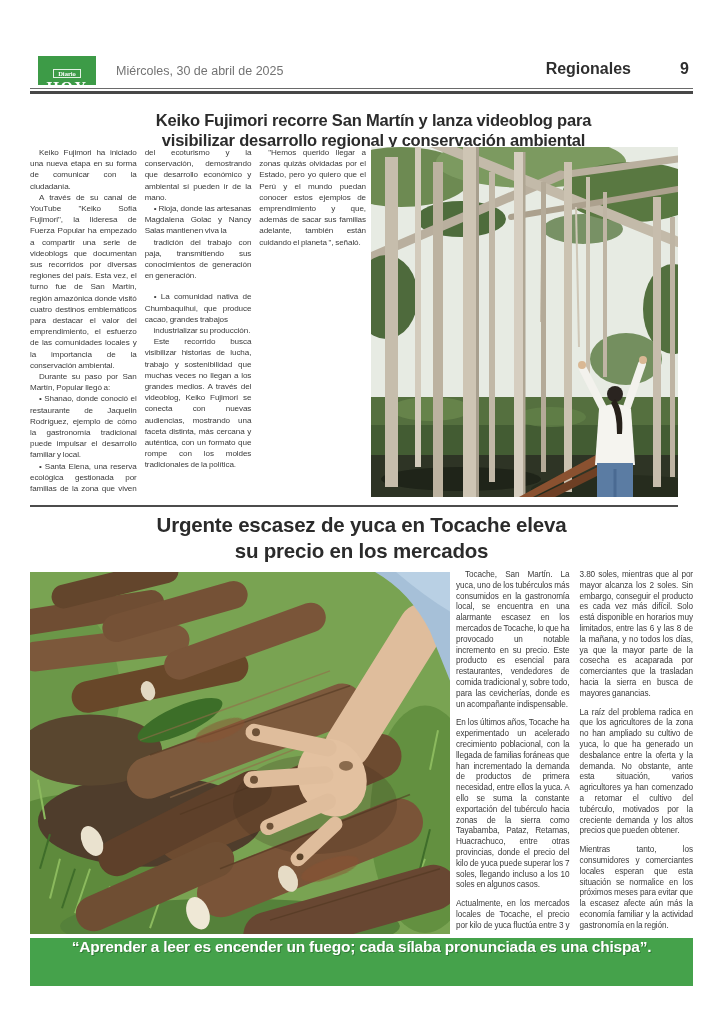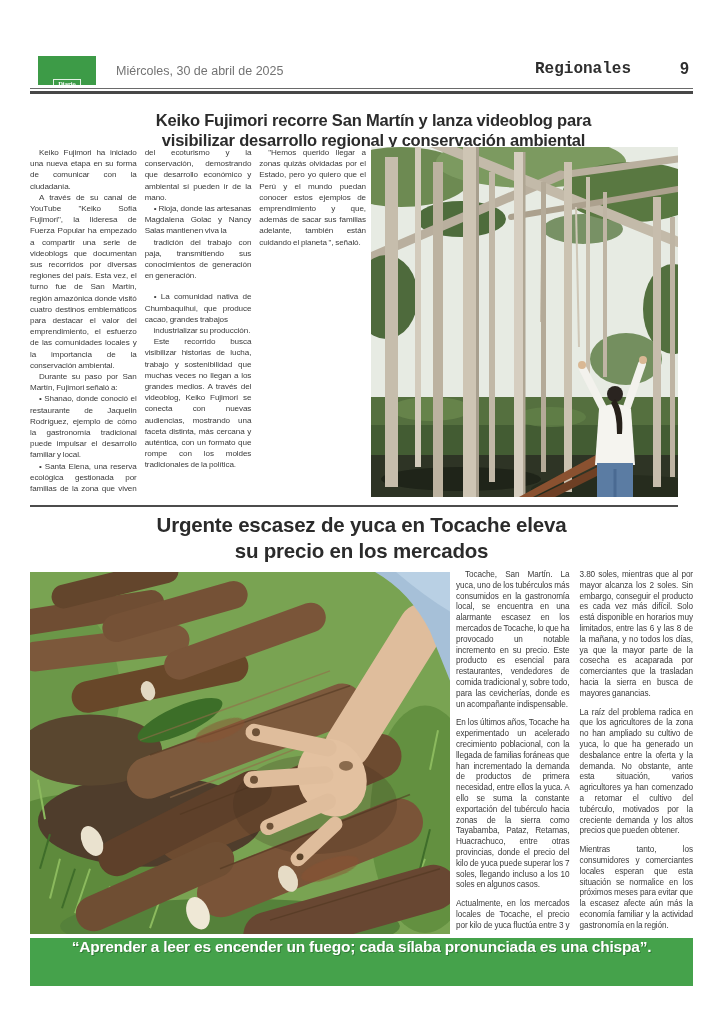--- a/index.html
+++ b/index.html
@@ -2,27 +2,27 @@
 <html lang="es"><head>
 <meta charset="utf-8">
 <style>
   html,body{margin:0;padding:0;background:#e9e9e9;}
   .page{position:relative;width:723px;height:1024px;background:#ffffff;margin:0 auto;
         font-family:"Liberation Sans",sans-serif;overflow:hidden;}
 
   
   .masthead{position:absolute;left:30px;top:55px;width:663px;height:33px;}
   .logo{position:absolute;left:8px;top:1px;width:58px;height:29px;background:#3d9b47;
-        color:#fff;text-align:center;box-sizing:border-box;padding-top:16px;}
+        color:#fff;text-align:center;box-sizing:border-box;padding-top:6px;}
   .logo-top{display:inline-block;font-size:6.5px;font-weight:bold;line-height:7px;
         border:1px solid rgba(255,255,255,.85);padding:0 4px;font-family:"Liberation Serif",serif;}
   .logo-main{display:block;font-family:"Liberation Serif",serif;font-weight:bold;
         font-size:16px;line-height:16px;letter-spacing:1.5px;}
   .edition-date{position:absolute;left:86px;top:9px;font-size:12.5px;color:#737373;}
-  .section-title{position:absolute;right:62px;top:5px;font-size:16px;font-weight:bold;color:#2e2e2e;font-family:Liberation Mono, monospace;}
+  .section-title{position:absolute;right:62px;top:5px;font-size:16px;font-weight:bold;color:#2e2e2e;}
   .page-number{position:absolute;right:4px;top:5px;font-size:16px;font-weight:bold;color:#2e2e2e;}
   .rule-double{position:absolute;left:30px;top:88px;width:663px;height:6px;box-sizing:border-box;
         border-top:1.5px solid #6a6a6a;border-bottom:3.5px solid #474747;}
 
   
   .headline1{position:absolute;left:30px;top:98px;width:663px;margin:12px;text-align:center;
         font-size:16.5px;line-height:20px;font-weight:bold;color:#2b2b2b;letter-spacing:-.2px;}
   .headline1 span{display:block;}
   .rule-thin{position:absolute;left:30px;top:505px;width:648px;height:2px;background:#4c4c4c;}
   .headline2{position:absolute;left:30px;top:512px;width:663px;margin:0;text-align:center;
@@ -72,21 +72,21 @@
   <div class="rule-double"></div>
 
   <h1 class="headline1">
     <span>Keiko Fujimori recorre San Martín y lanza videoblog para</span>
     <span>visibilizar desarrollo regional y conservación ambiental</span>
   </h1>
 
   <section class="art1-body">
     <p>Keiko Fujimori ha iniciado una nueva etapa en su forma de comunicar con la ciudadanía.</p>
     <p>A través de su canal de YouTube "Keiko Sofía Fujimori", la lideresa de Fuerza Popular ha empezado a compartir una serie de videoblogs que documentan sus recorridos por diversas regiones del país. Esta vez, el turno fue de San Martín, región amazónica donde visitó cuatro destinos emblemáticos para destacar el valor del emprendimiento, el esfuerzo de las comunidades locales y la importancia de la conservación ambiental.</p>
-    <p>Durante su paso por San Martín, Fujimori señaló a:</p>
+    <p>Durante su paso por San Martín, Popular llegó a:</p>
     <p>• Shanao, donde conoció el restaurante de Jaquelin Rodríguez, ejemplo de cómo la gastronomía tradicional puede impulsar el desarrollo familiar y local.</p>
     <p>• Santa Elena, una reserva ecológica gestionada por familias de la zona que viven del ecoturismo y la conservación, demostrando que desarrollo económico y ambiental sí pueden ir de la mano.</p>
     <p>• Rioja, donde las artesanas Magdalena Golac y Nancy Salas mantienen viva la</p>
     <p>tradición del trabajo con paja, transmitiendo sus conocimientos de generación en generación.</p>
     <p class="gap">• La comunidad nativa de Chumbaquihui, que produce cacao, grandes trabajos</p>
     <p>industrializar su producción.</p>
     <p>Este recorrido busca visibilizar historias de lucha, trabajo y sostenibilidad que muchas veces no llegan a los grandes medios. A través del videoblog, Keiko Fujimori se conecta con nuevas audiencias, mostrando una faceta distinta, más cercana y auténtica, con un formato que rompe con los moldes tradicionales de la política.</p>
     <p class="gap">"Hemos querido llegar a zonas quizás olvidadas por el Estado, pero yo quiero que el Perú y el mundo puedan conocer estos ejemplos de emprendimiento y que, además de sacar sus familias adelante, también están cuidando el planeta ", señaló.</p>
   </section>
 

